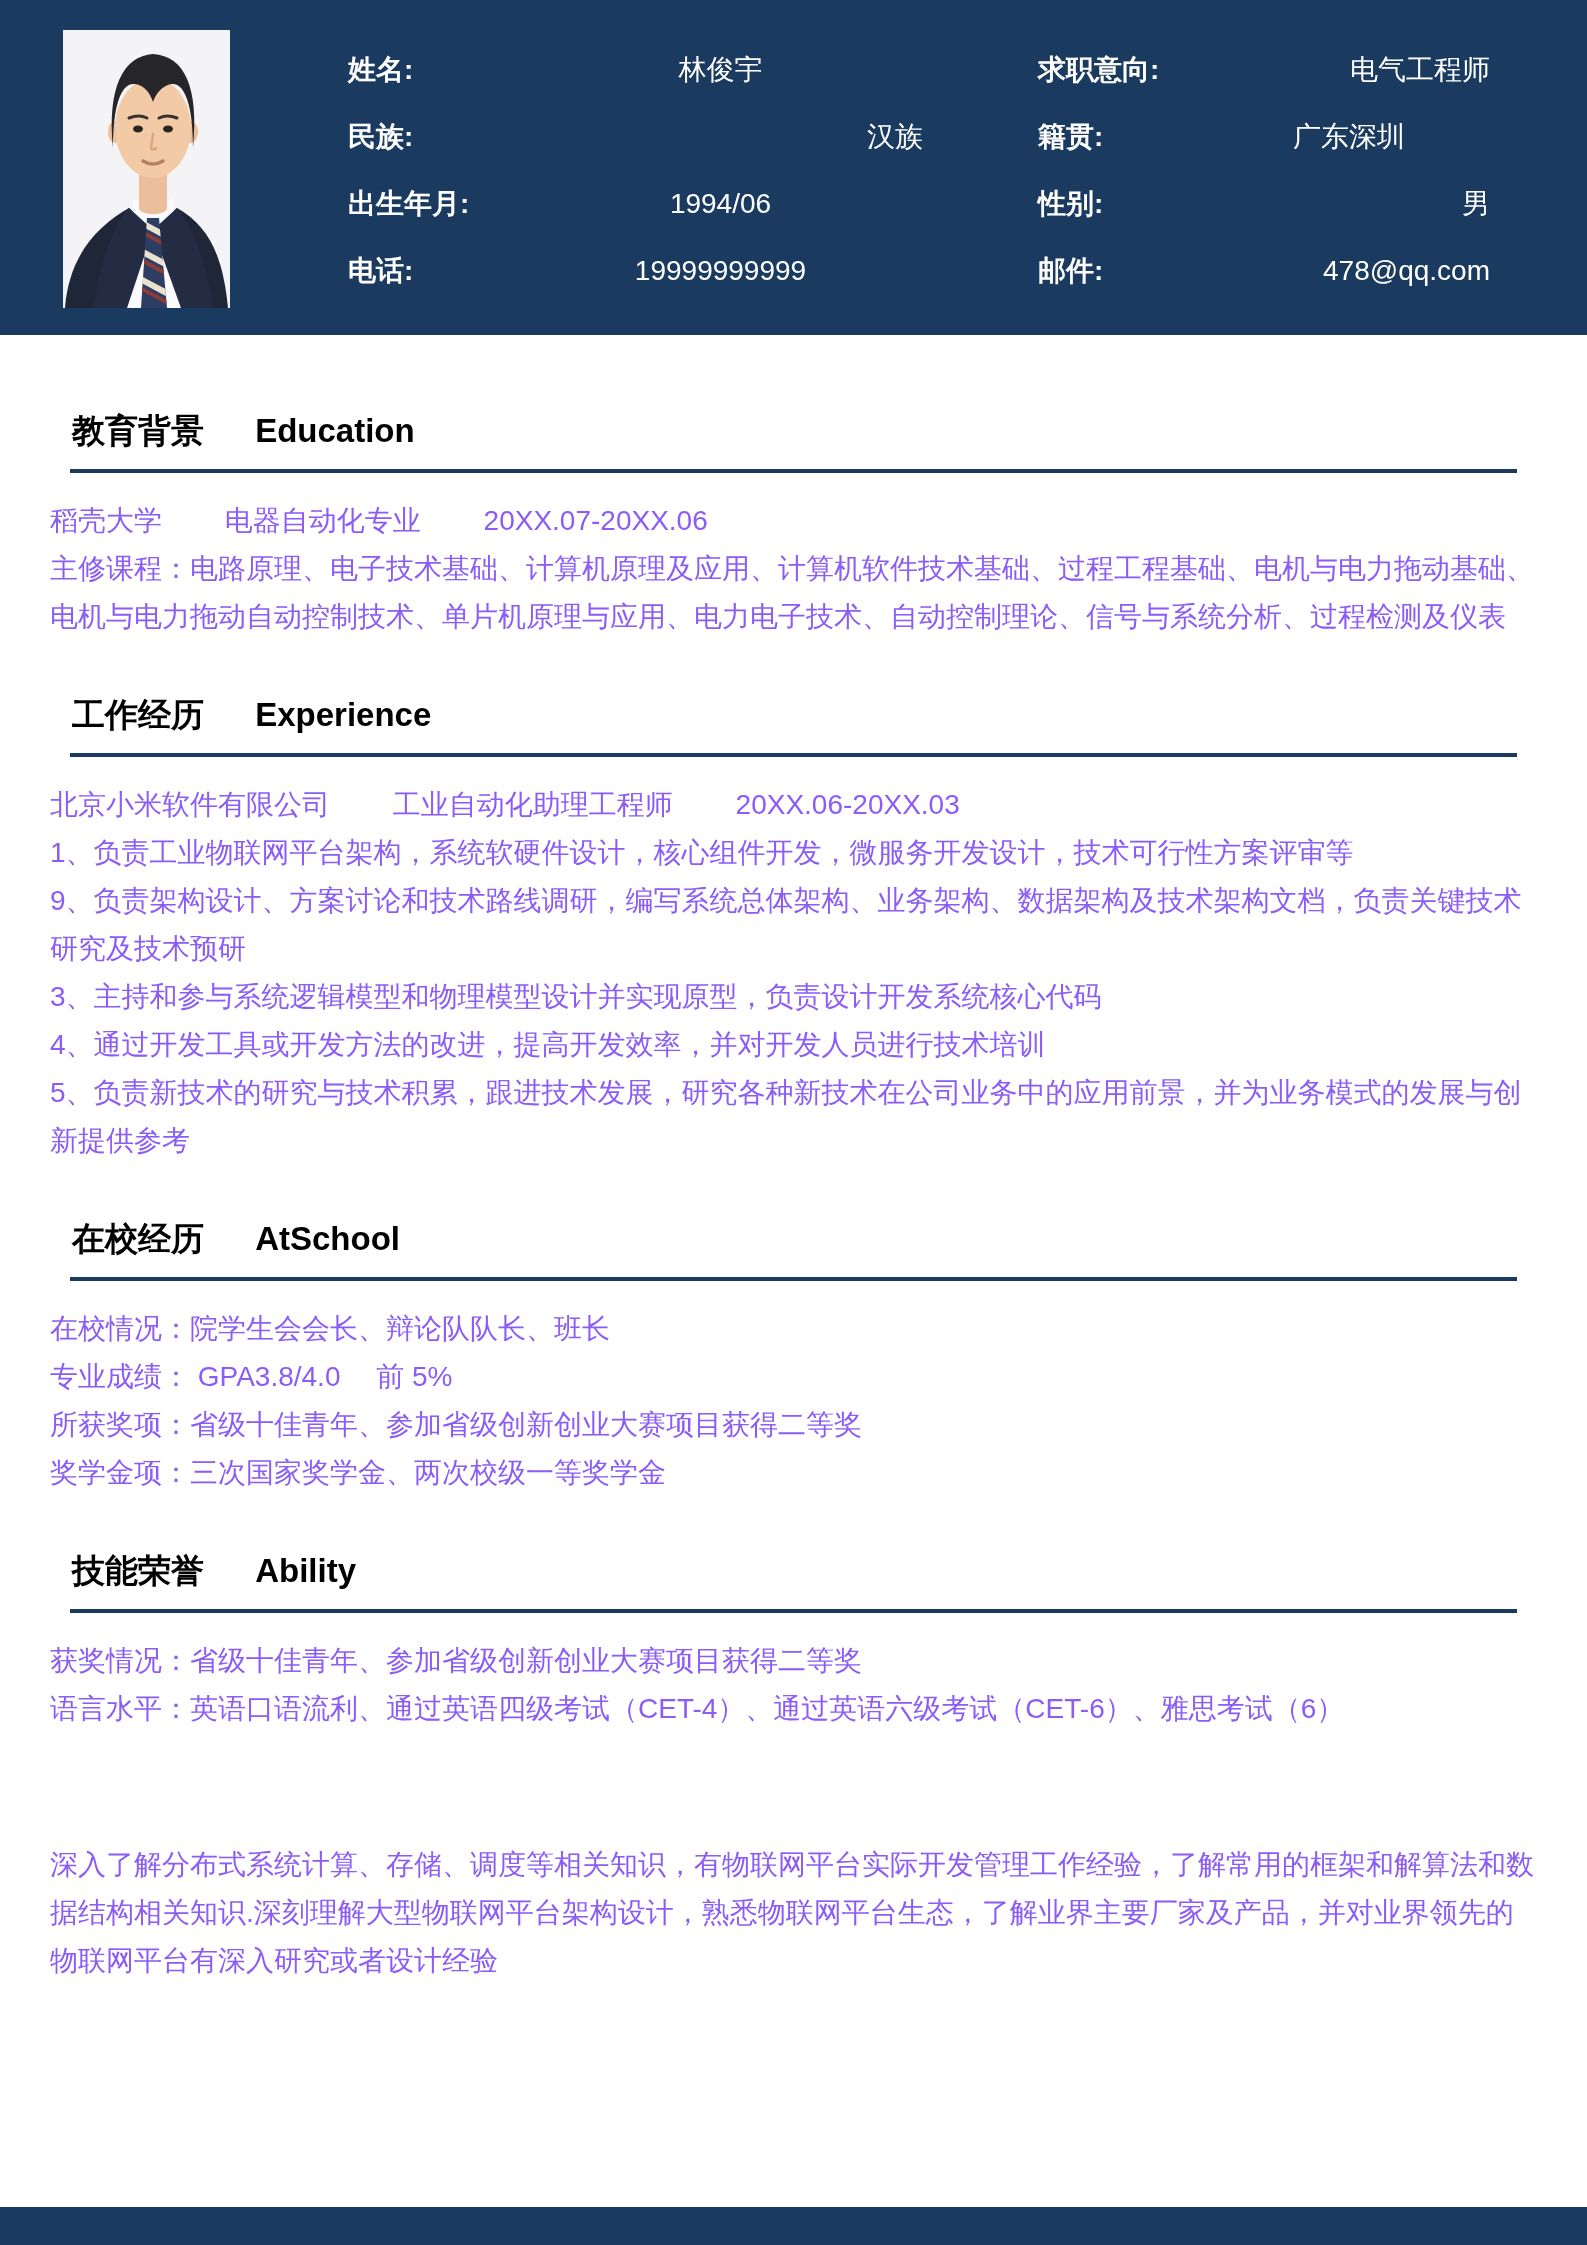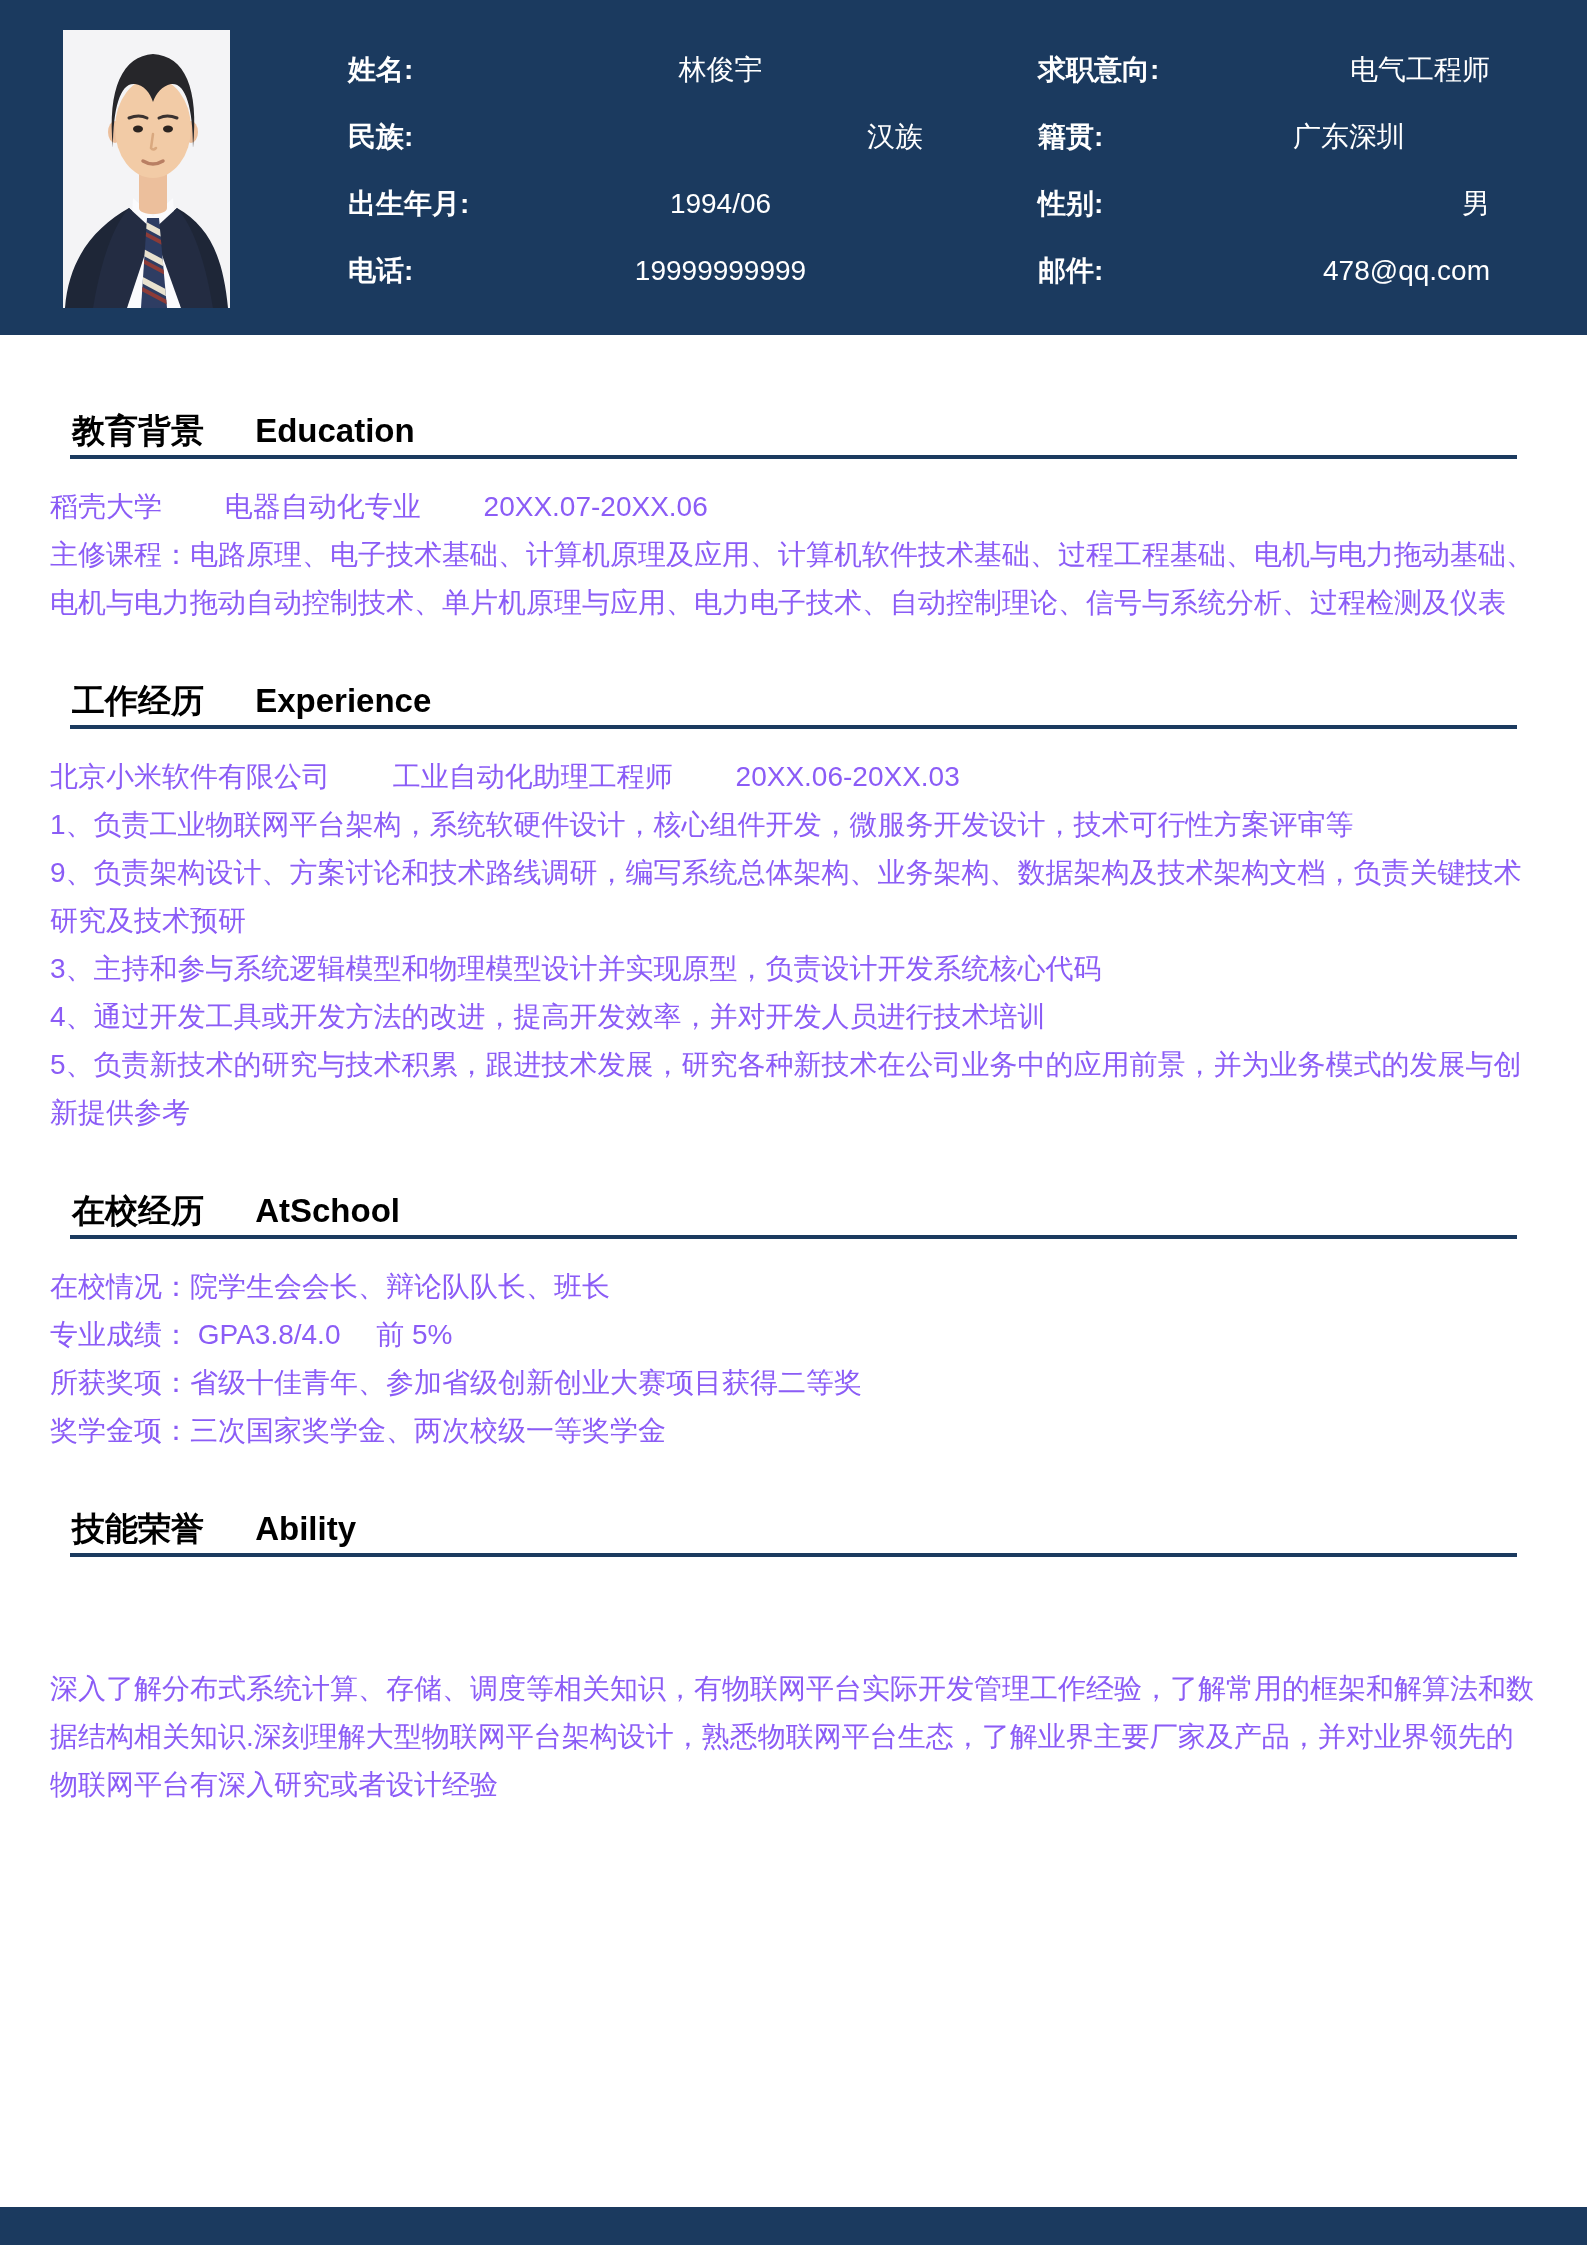--- a/index.html
+++ b/index.html
@@ -43,21 +43,21 @@
   .val.center { text-align: center; }
   .val.right  { text-align: right; }
   
   .content { position: absolute; top: 335px; left: 0; right: 0; padding: 0 50px; }
   section { display: block; }
   .sec-edu   { margin-top: 78px; }
   .sec-exp, .sec-school, .sec-ability { margin-top: 56px; }
   .sec-intro { margin-top: 108px; }
   .sec-title {
     margin: 0 20px;
-    padding: 0 0 6px 2px;
+    padding: 0 0 20px 2px;
     font-size: 33px;
     line-height: 36px;
     font-weight: 700;
     color: #000000;
     border-bottom: 4px solid #1b3a5f;
   }
   .sec-title .en { margin-left: 42px; }
   .sec-body {
     margin-top: 24px;
     font-size: 28px;
@@ -207,20 +207,24 @@
         <div>所获奖项：省级十佳青年、参加省级创新创业大赛项目获得二等奖</div>
         <div>奖学金项：三次国家奖学金、两次校级一等奖学金</div>
       </div>
     </section>
 
     <section class="sec-ability">
       <h2 class="sec-title">
         <span class="cn">技能荣誉</span>
         <span class="en">Ability</span>
       </h2>
+      <div class="sec-body">
+        <div>获奖情况：省级十佳青年、参加省级创新创业大赛项目获得二等奖</div>
+        <div>语言水平：英语口语流利、通过英语四级考试（CET-4）、通过英语六级考试（CET-6）、雅思考试（6）</div>
+      </div>
     </section>
 
     <section class="sec-intro">
       <div class="sec-body">
         <p>深入了解分布式系统计算、存储、调度等相关知识，有物联网平台实际开发管理工作经验，了解常用的框架和解算法和数据结构相关知识.深刻理解大型物联网平台架构设计，熟悉物联网平台生态，了解业界主要厂家及产品，并对业界领先的物联网平台有深入研究或者设计经验</p>
       </div>
     </section>
 
   </div>
 

